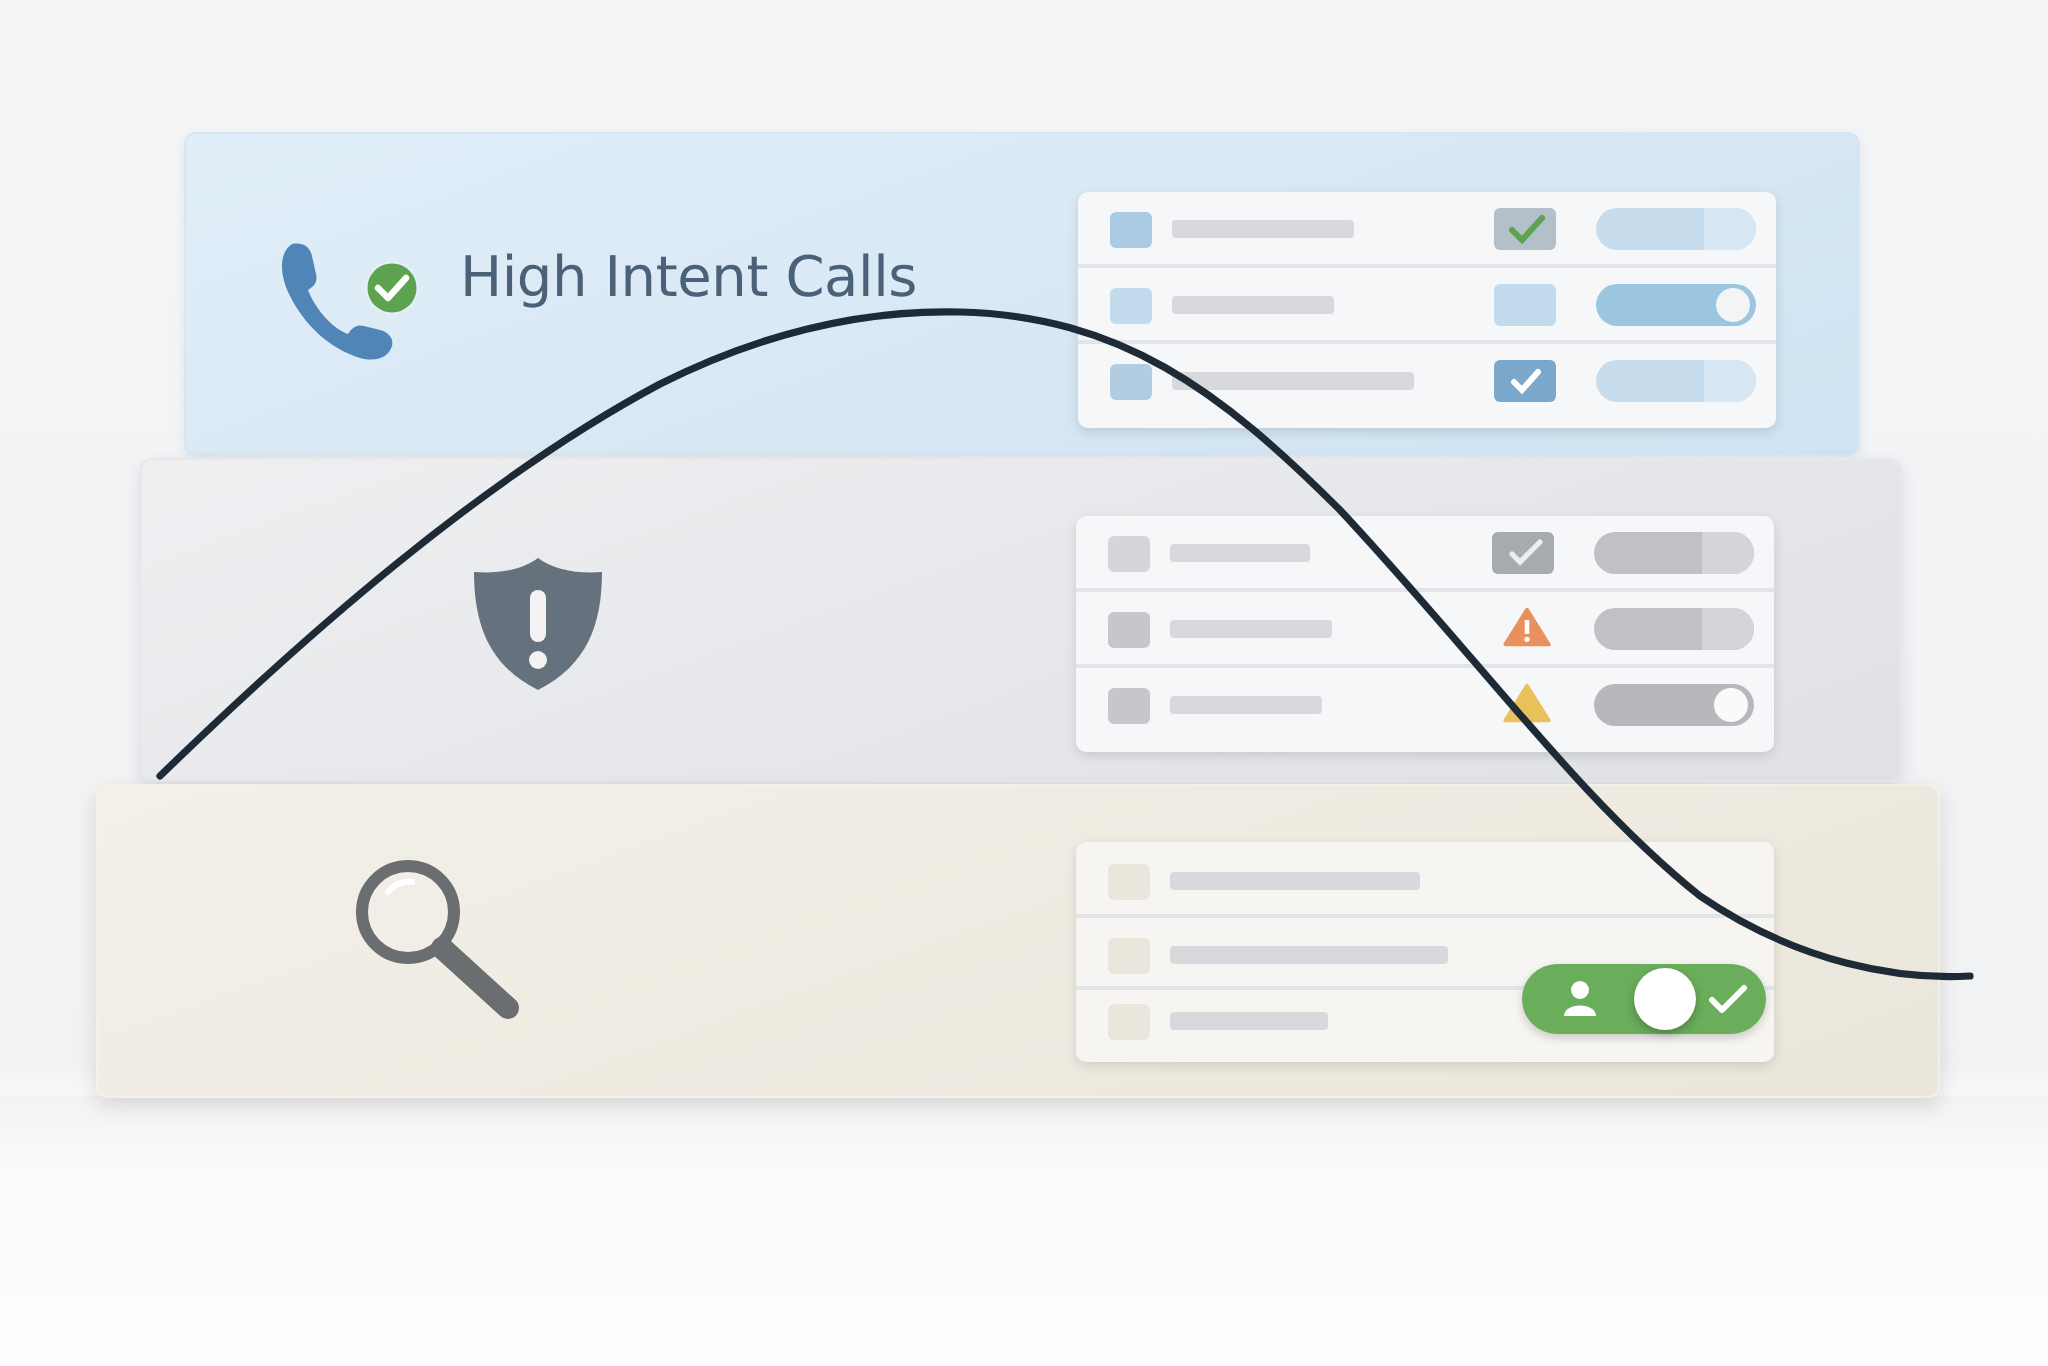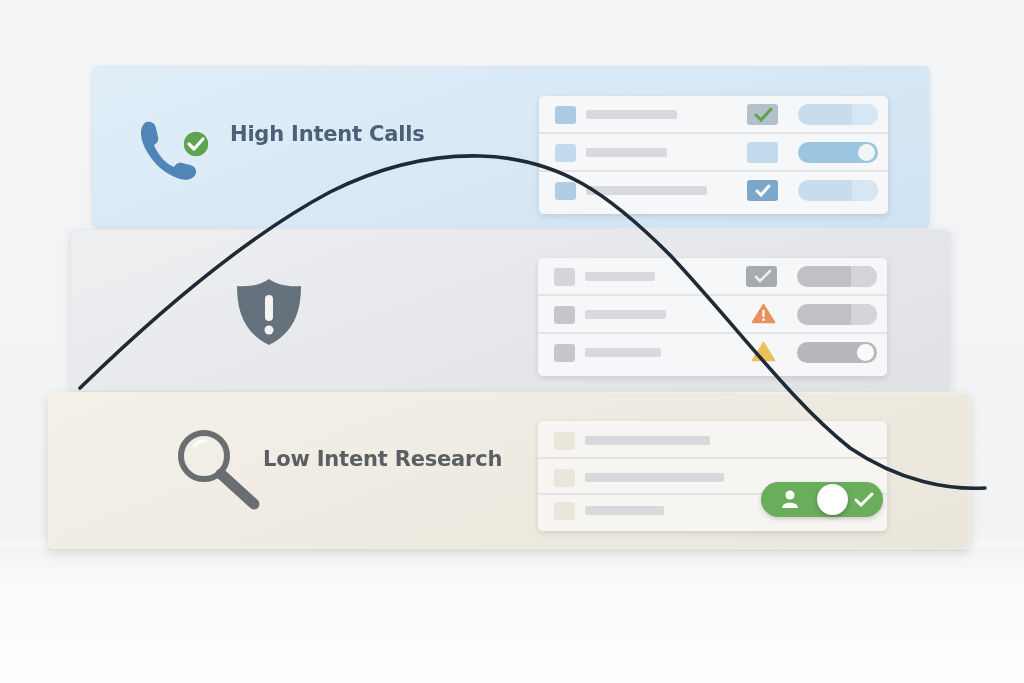--- a/index.html
+++ b/index.html
@@ -13,21 +13,21 @@
   .panel { position: absolute; border-radius: 6px; box-sizing: border-box; }
   .panel-blue { left: 92px; top: 66px; width: 838px; height: 162px;
     background: linear-gradient(160deg, #e1eef8, #cfe3f2); border: 1px solid #d6e6f2;
     box-shadow: 0 2px 6px rgba(90,120,150,0.12); }
   .panel-gray { left: 70px; top: 229px; width: 881px; height: 162px;
     background: linear-gradient(160deg, #eeeff1, #dfe1e5); border: 1px solid #e7e8ea;
     box-shadow: 0 3px 8px rgba(80,80,90,0.14); }
   .panel-beige { left: 48px; top: 392px; width: 922px; height: 157px;
     background: linear-gradient(160deg, #f3f0e8, #ebe6db); border: 1px solid #f3f0ea;
     box-shadow: 0 4px 10px rgba(90,85,70,0.18); }
-  .title { position: absolute; font-weight: bold; font-size: 21px; letter-spacing: -0.2px; white-space: nowrap; }
+  .title { position: absolute; font-weight: normal; font-size: 28px; letter-spacing: -0.2px; white-space: nowrap; }
   .icon { position: absolute; }
   .list { position: absolute; border-radius: 5px; background: #f6f7f8;
     box-shadow: 0 2px 6px rgba(0,0,0,0.12); overflow: hidden; }
   .row { position: relative; height: 38px; border-bottom: 2px solid #e2e4e7; box-sizing: border-box; }
   .row:last-child { border-bottom: none; }
   .sq { position: absolute; left: 16px; width: 21px; height: 18px; border-radius: 3px; }
   .bar { position: absolute; left: 47px; height: 9px; border-radius: 2px; background: #d7d9dc; }
   .chk { position: absolute; left: 208px; width: 31px; height: 21px; border-radius: 3px; }
   .tog { position: absolute; left: 259px; width: 80px; height: 21px; border-radius: 11px; overflow: hidden; }
   .tog .seg { position: absolute; right: 0; top: 0; width: 26px; height: 100%; }
@@ -127,21 +127,20 @@
     </div>
   </div>
 </div>
 
 <div class="panel panel-beige">
   <svg class="icon" style="left:127px;top:35px" width="88" height="82" viewBox="0 0 88 82">
     <circle cx="28" cy="28" r="23" fill="#f1eee8" stroke="#6b6e71" stroke-width="6"></circle>
     <path d="M18 18 A 14 14 0 0 1 30 13" stroke="#ffffff" stroke-width="3" fill="none" stroke-linecap="round"></path>
     <path d="M45 46 L 78 76" stroke="#6b6e71" stroke-width="11" stroke-linecap="round"></path>
   </svg>
-  <div class="title" style="left:214px;top:54px;color:#5b5f63">Low Intent Research</div>
 
   <div class="list" style="left:489px;top:28px;width:349px;height:110px;background:#f6f5f2">
     <div class="row" style="height:38px">
       <div class="sq" style="top:11px;background:#ebe6dc"></div>
       <div class="bar" style="top:15px;width:125px"></div>
     </div>
     <div class="row" style="height:36px">
       <div class="sq" style="top:10px;background:#ebe6dc"></div>
       <div class="bar" style="top:14px;width:139px"></div>
     </div>

